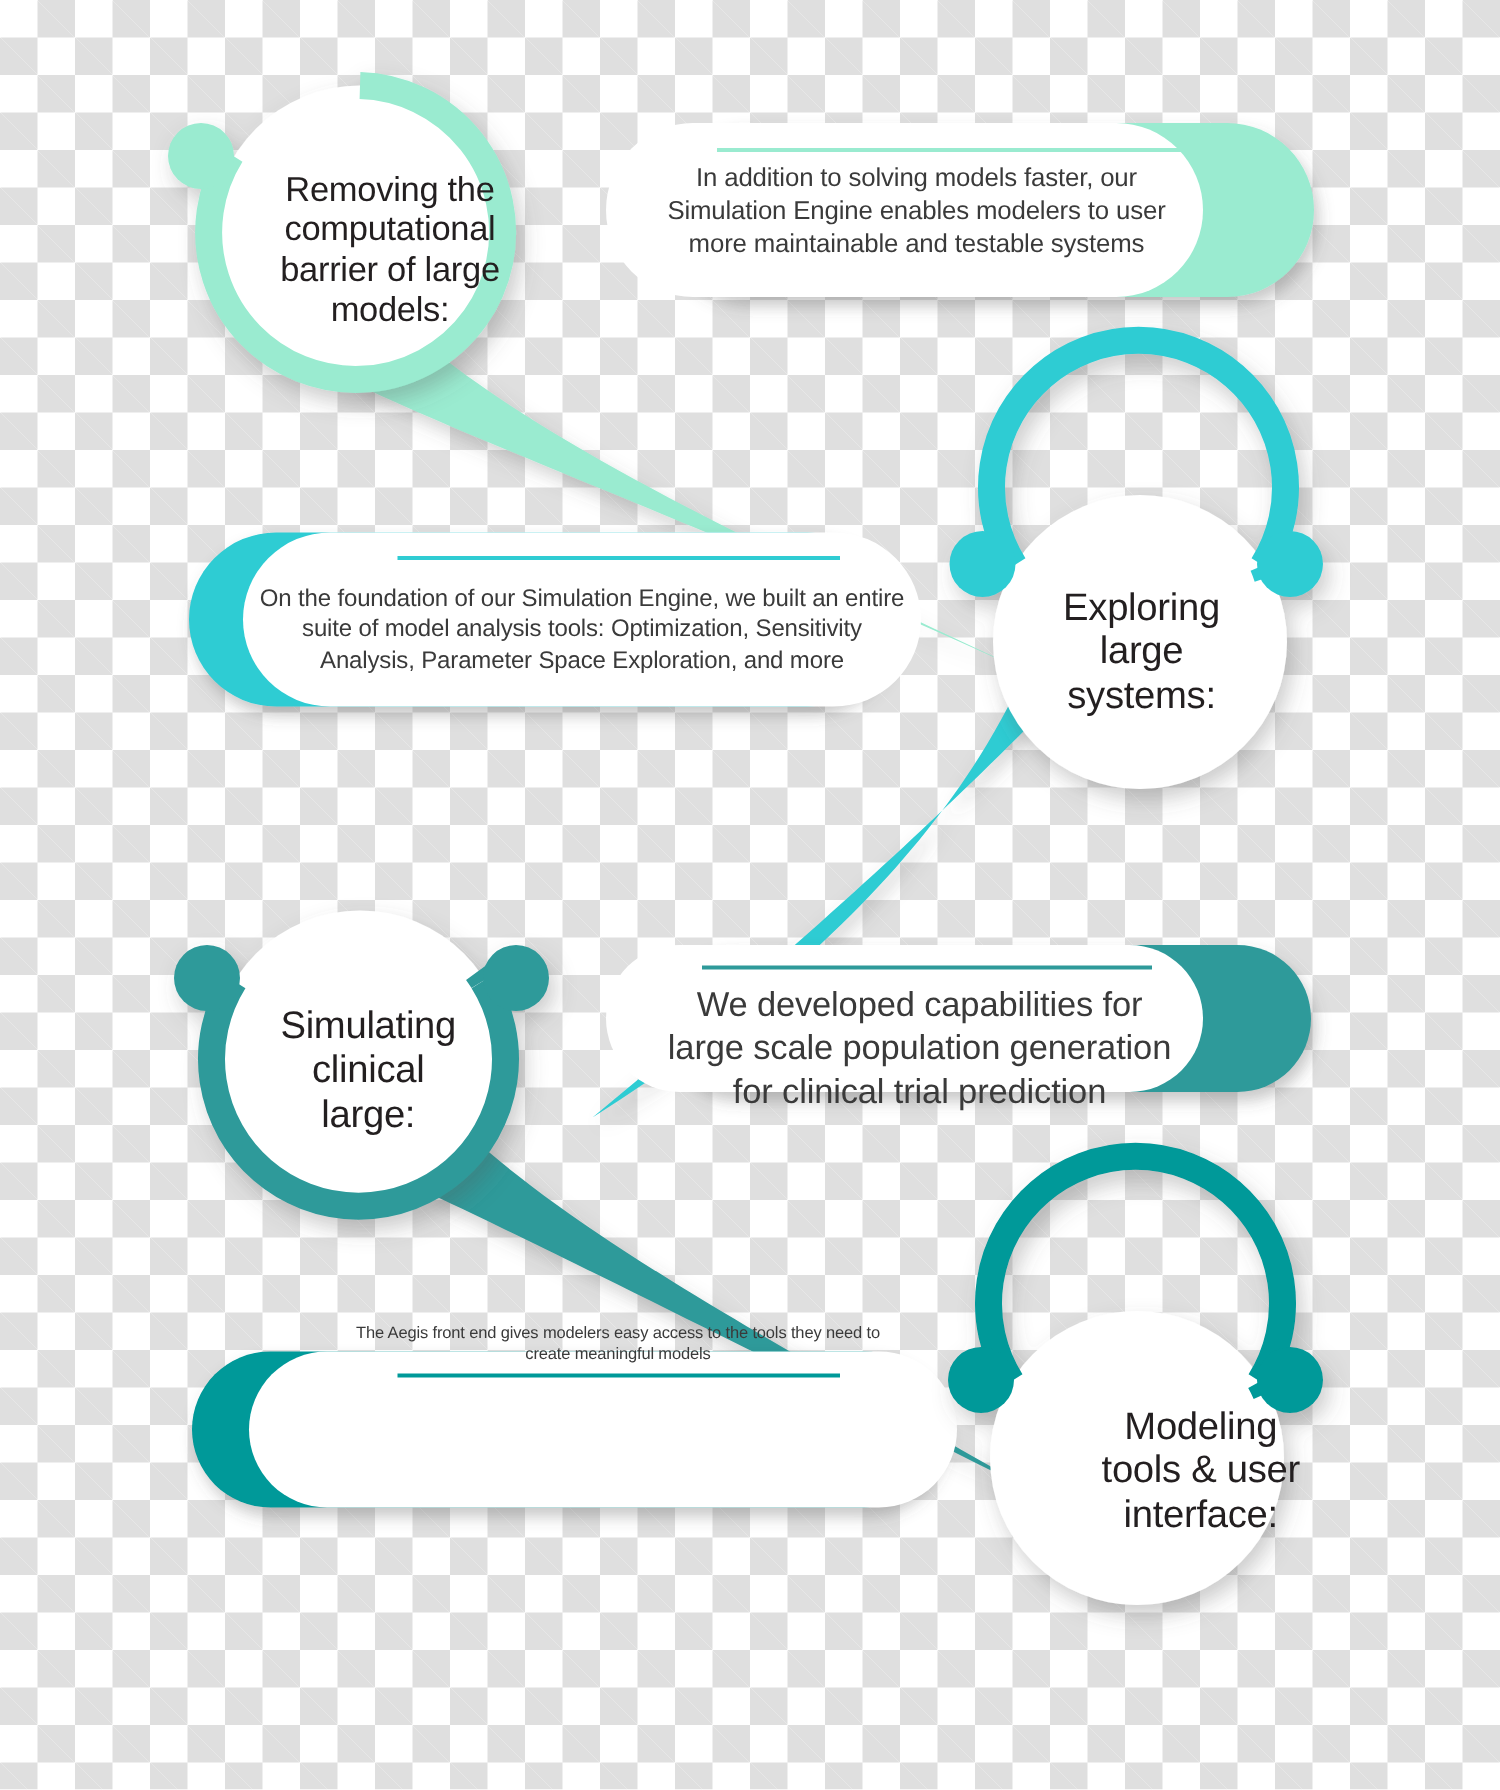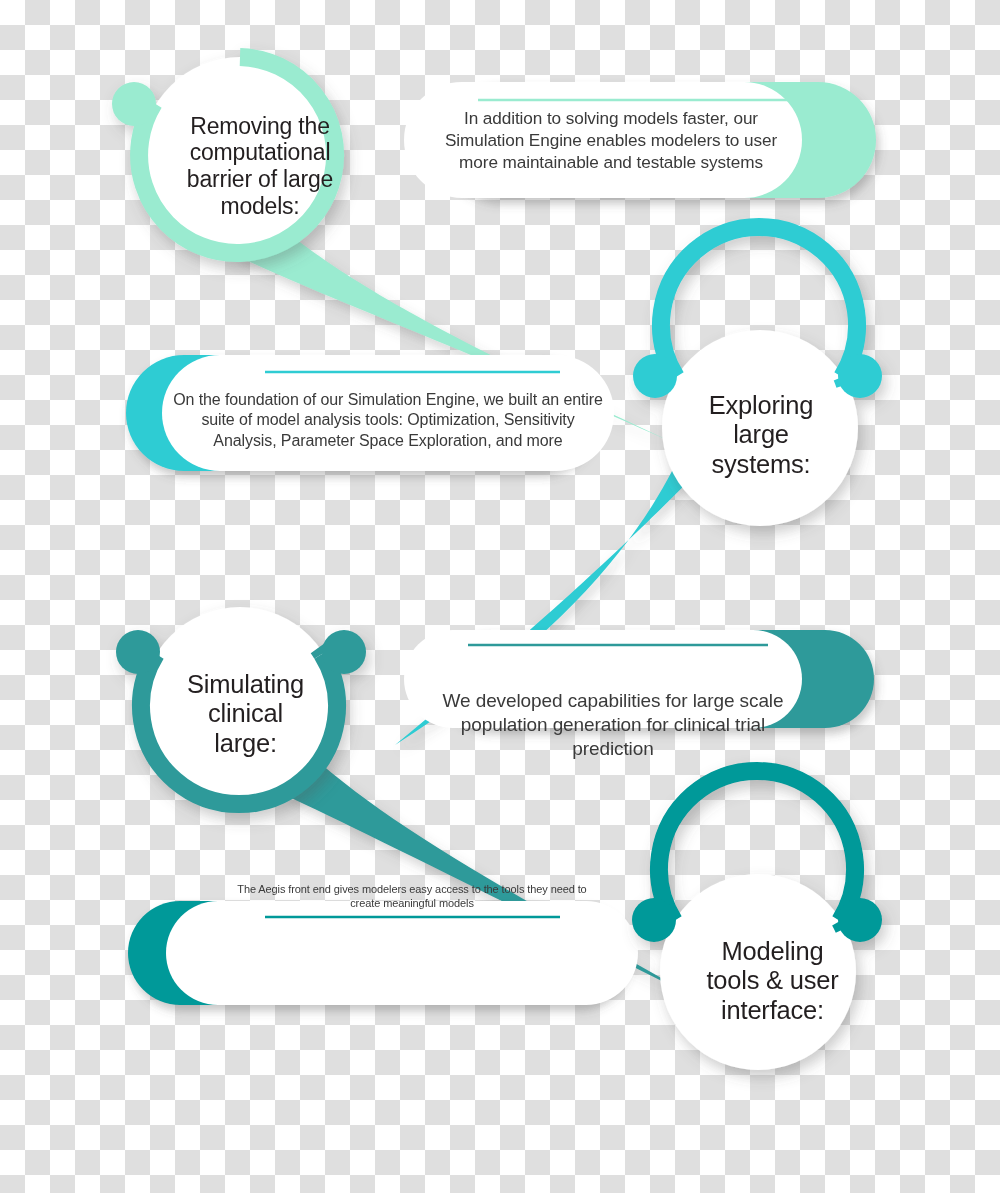--- a/index.html
+++ b/index.html
@@ -54,25 +54,25 @@
     text-align: center;
     color: #3a3a3a;
     line-height: 1.27;
     font-weight: 400;
     letter-spacing: -0.1px;
   }
   
   #label-1 { left: 160px; top: 96px;  width: 200px; height: 140px; font-size: 23px; }
   #label-2 { left: 676px; top: 370px; width: 170px; height: 130px; font-size: 25.5px; text-align: center; }
   #label-3 { left: 158px; top: 650px; width: 175px; height: 128px; font-size: 25.5px; }
-  #label-4 { left: 680px; top: 915px; width: 185px; height: 132px; font-size: 25.5px; }
+  #label-4 { left: 708px; top: 915px; width: 185px; height: 132px; font-size: 25.5px; }
   
   #ptext-1 { left: 430px; top: 108px; width: 362px; font-size: 17.2px; }
   #ptext-2 { left: 172px; top: 390px; width: 432px; font-size: 16px; }
-  #ptext-3 { left: 438px; top: 689px; width: 350px; font-size: 19px; }
+  #ptext-3 { left: 438px; top: 655px; width: 350px; font-size: 23px; }
   #ptext-4 { left: 237px; top: 883px; width: 350px; font-size: 11px; }
 </style>
 </head>
 <body>
 
 <div id="infographic">
 
   <svg id="art" viewBox="0 0 1000 1193" xmlns="http://www.w3.org/2000/svg">
     <defs>
       <filter id="softshadow" x="-30%" y="-30%" width="170%" height="170%">

